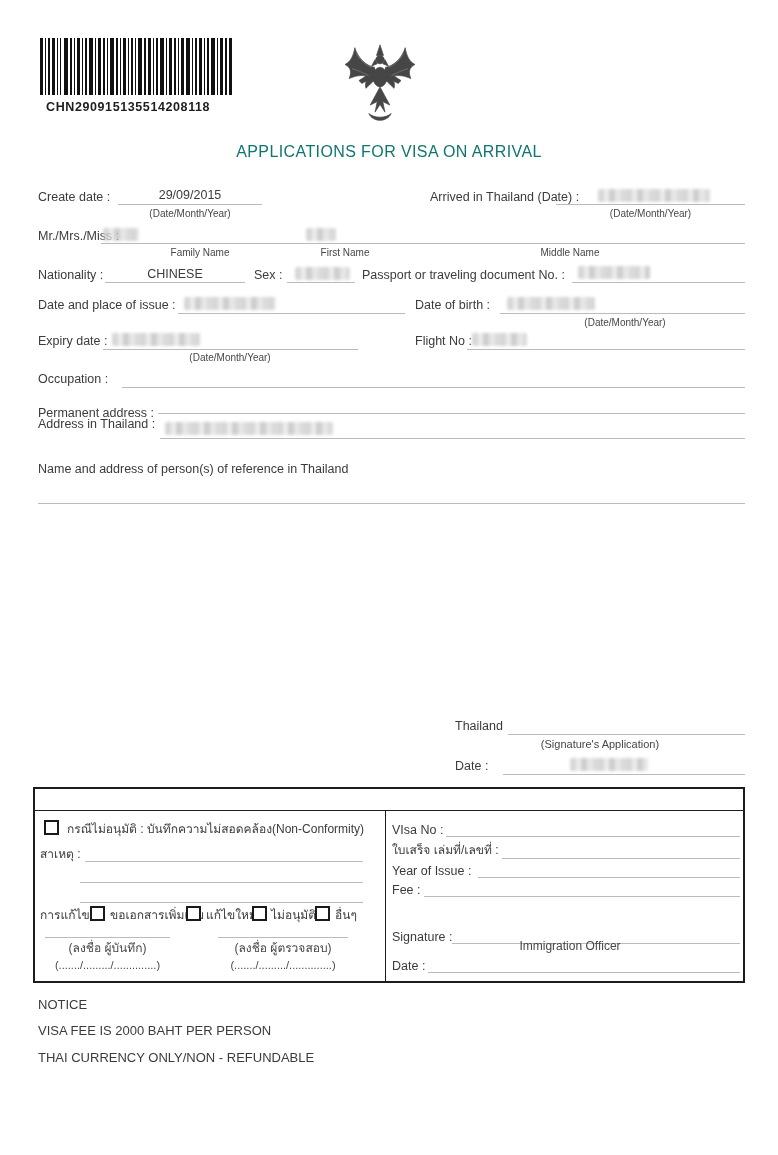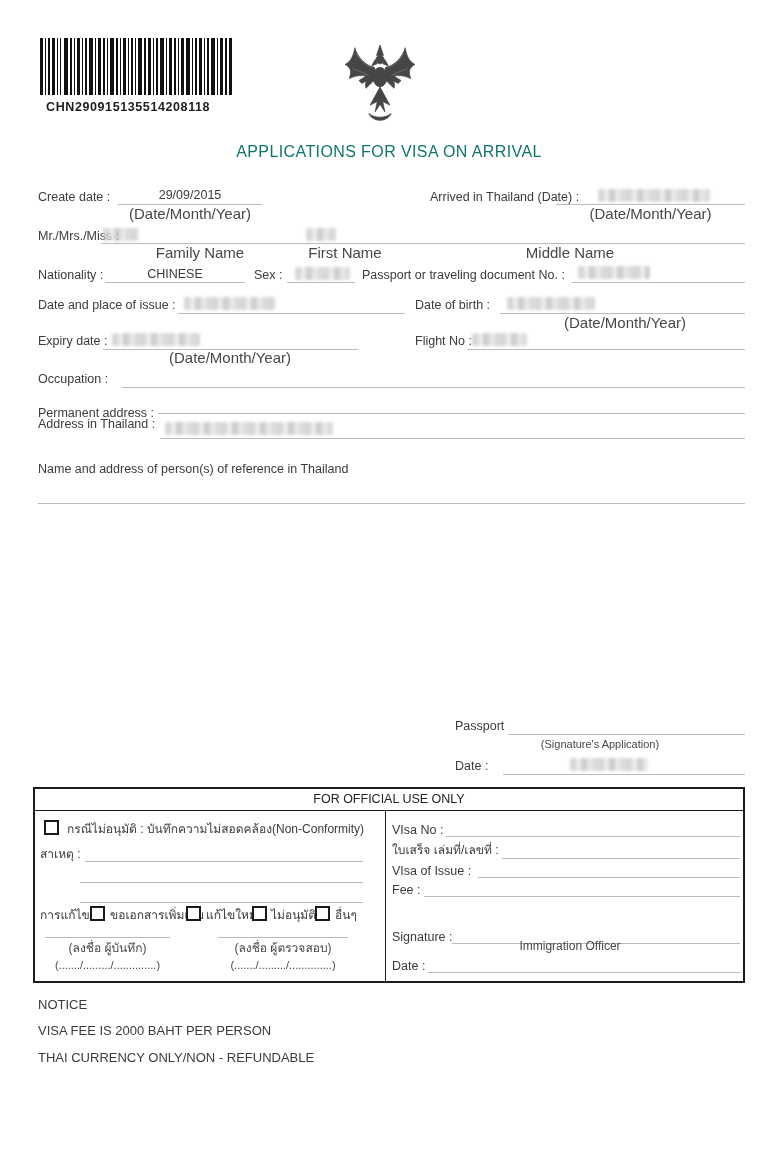--- a/index.html
+++ b/index.html
@@ -1,21 +1,21 @@
 <!DOCTYPE html>
 <html><head>
 <meta charset="utf-8">
 <style>
   html,body{margin:0;padding:0;background:#ffffff;}
   .page{
     position:relative;width:778px;height:1155px;background:#fff;overflow:hidden;
     font-family:"Liberation Sans","DejaVu Sans",sans-serif;color:#3b3b3b;
   }
   .t{position:absolute;font-size:12.5px;color:#3b3b3b;white-space:nowrap;line-height:14px;}
-  .h{position:absolute;font-size:15px;color:#474747;text-align:center;white-space:nowrap;line-height:12px;}
+  .h{position:absolute;font-size:10px;color:#474747;text-align:center;white-space:nowrap;line-height:12px;}
   .ln{position:absolute;height:0;border-bottom:1px solid #b9bcbe;}
   .rd{position:absolute;height:13px;border-radius:2px;opacity:.8;filter:blur(1.6px);
       background:repeating-linear-gradient(90deg,#cdcdcd 0 6px,#e7e7e7 6px 11px,#c3c3c3 11px 17px,#e0e0e0 17px 23px,#d2d2d2 23px 28px);}
   .cb{position:absolute;width:15px;height:15px;border:2px solid #1a1a1a;background:#fff;box-sizing:border-box;}
   .title{position:absolute;left:0;width:778px;text-align:center;font-size:16px;letter-spacing:.4px;color:#0f766e;}
   .boxtitle{position:absolute;left:33px;width:712px;text-align:center;font-size:12.5px;color:#222;}
   .barcode-text{position:absolute;font-size:12.5px;font-weight:700;letter-spacing:.6px;color:#1d1d1d;}
   .obox{position:absolute;border:2px solid #1c1c1c;box-sizing:border-box;}
   .odiv{position:absolute;border-left:1.5px solid #1c1c1c;}
   .ohr{position:absolute;height:0;border-bottom:1.5px solid #1c1c1c;}
@@ -154,29 +154,28 @@
   <div class="ln" style="left:158px;top:413px;width:587px;"></div>
 
   <span class="t" style="left:38px;top:417px;">Address in Thailand :</span>
   <div class="rd" style="left:165px;top:422px;width:168px;"></div>
   <div class="ln" style="left:160px;top:438px;width:585px;"></div>
 
   <span class="t" style="left:38px;top:462px;">Name and address of person(s) of reference in Thailand</span>
   <div class="ln" style="left:38px;top:503px;width:707px;"></div>
 
 
-  <span class="t" style="left:455px;top:719px;">Passport</span>
+  <span class="t" style="left:455px;top:719px;">Thailand</span>
   <div class="ln" style="left:508px;top:734px;width:237px;"></div>
   <span class="h" style="left:500px;top:738px;width:200px;font-size:11px;">(Signature's Application)</span>
   <span class="t" style="left:455px;top:759px;">Date :</span>
   <div class="rd" style="left:570px;top:758px;width:78px;"></div>
   <div class="ln" style="left:503px;top:774px;width:242px;"></div>
 
   <div class="obox" style="left:33px;top:787px;width:712px;height:196px;"></div>
-  <div class="boxtitle" style="top:792px;">FOR OFFICIAL USE ONLY</div>
   <div class="ohr" style="left:33px;top:810px;width:712px;"></div>
   <div class="odiv" style="left:385px;top:810px;height:173px;"></div>
 
   <div class="cb" style="left:44px;top:820px;"></div>
   <span class="t th" style="left:67px;top:822px;">กรณีไม่อนุมัติ : บันทึกความไม่สอดคล้อง(Non-Conformity)</span>
   <span class="t th" style="left:40px;top:847px;">สาเหตุ :</span>
   <div class="ln" style="left:85px;top:861px;width:278px;"></div>
   <div class="ln" style="left:80px;top:882px;width:283px;"></div>
   <div class="ln" style="left:80px;top:902px;width:283px;"></div>
 
@@ -194,21 +193,21 @@
   <div class="ln" style="left:218px;top:937px;width:130px;"></div>
   <span class="h th" style="left:45px;top:942px;width:125px;font-size:12px;">(ลงชื่อ ผู้บันทึก)</span>
   <span class="h th" style="left:218px;top:942px;width:130px;font-size:12px;">(ลงชื่อ ผู้ตรวจสอบ)</span>
   <span class="h" style="left:45px;top:959px;width:125px;font-size:11px;">(......./........./..............)</span>
   <span class="h" style="left:218px;top:959px;width:130px;font-size:11px;">(......./........./..............)</span>
 
   <span class="t" style="left:392px;top:823px;">VIsa No :</span>
   <div class="ln" style="left:446px;top:836px;width:294px;"></div>
   <span class="t th" style="left:392px;top:843px;">ใบเสร็จ เล่มที่/เลขที่ :</span>
   <div class="ln" style="left:502px;top:858px;width:238px;"></div>
-  <span class="t" style="left:392px;top:864px;">VIsa of Issue :</span>
+  <span class="t" style="left:392px;top:864px;">Year of Issue :</span>
   <div class="ln" style="left:478px;top:877px;width:262px;"></div>
   <span class="t" style="left:392px;top:883px;">Fee :</span>
   <div class="ln" style="left:424px;top:896px;width:316px;"></div>
 
   <span class="t" style="left:392px;top:930px;">Signature :</span>
   <div class="ln" style="left:452px;top:943px;width:288px;"></div>
   <span class="h" style="left:470px;top:940px;width:200px;font-size:12px;">Immigration Officer</span>
   <span class="t" style="left:392px;top:959px;">Date :</span>
   <div class="ln" style="left:428px;top:972px;width:312px;"></div>
 

